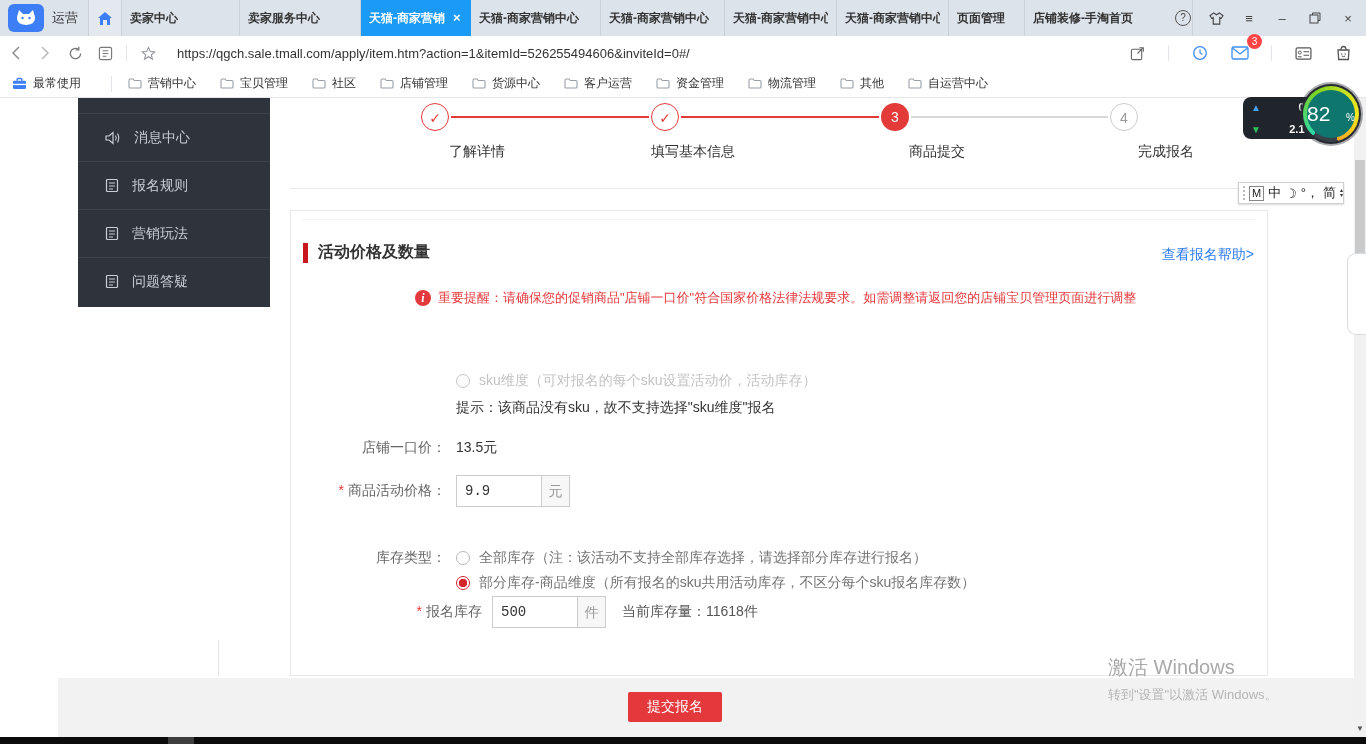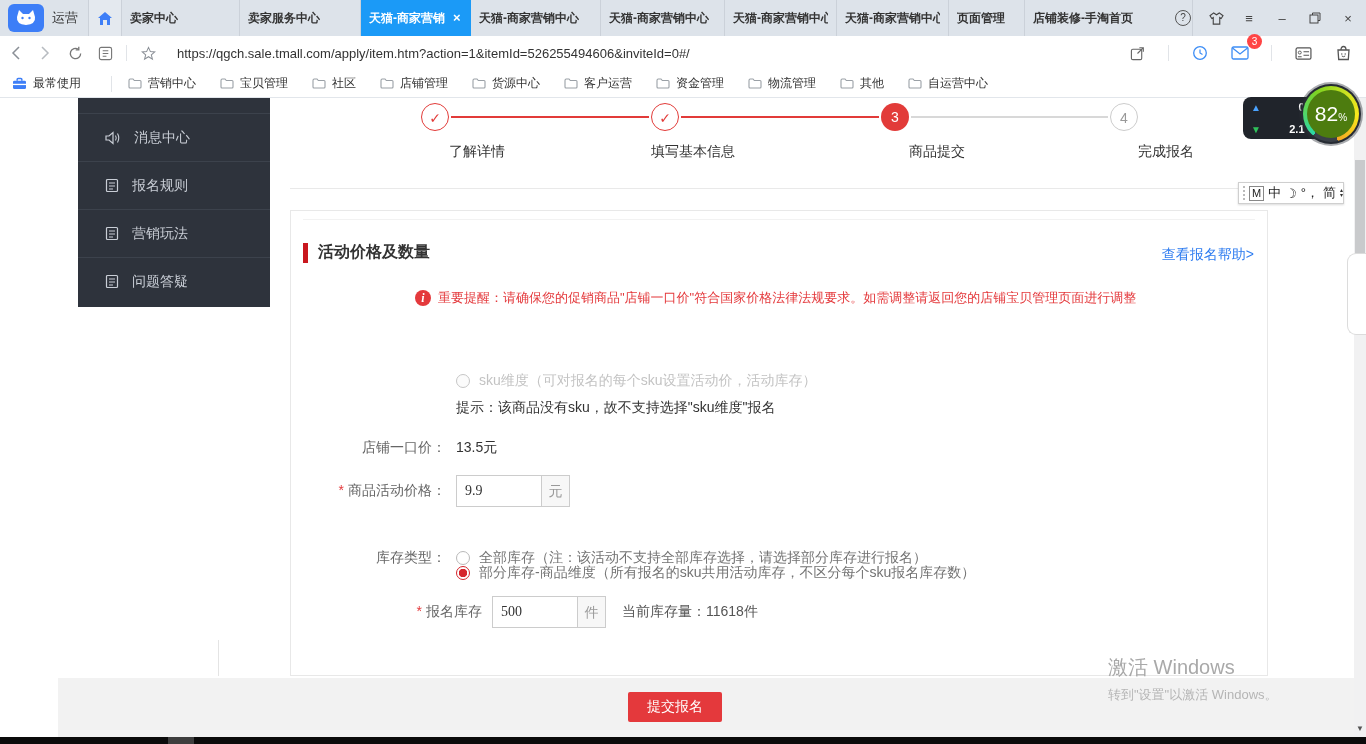--- a/index.html
+++ b/index.html
@@ -56,53 +56,53 @@
   .redbar { position:absolute; left:12px; top:32px; width:5px; height:20px; background:#c9171e; }
   .ptitle { position:absolute; left:27px; top:31px; font-size:16px; font-weight:bold; color:#333; }
   .phelp { position:absolute; right:13px; top:35px; font-size:14px; color:#2e7cf0; cursor:pointer; }
   .warnrow { position:absolute; left:124px; top:78px; display:flex; align-items:center; gap:7px; }
   .warnic { width:16px; height:16px; border-radius:50%; background:#e4393c; color:#fff; font-family:"Liberation Serif",serif; font-style:italic; font-weight:bold; font-size:12px; text-align:center; line-height:16px; flex:0 0 auto; }
   .warntxt { font-size:13px; color:#e4393c; white-space:nowrap; }
 
   .frow { position:absolute; left:0; width:100%; display:flex; align-items:center; font-size:14px; }
   .flbl { width:155px; text-align:right; color:#666; flex:0 0 auto; }
   .fcontent { margin-left:10px; display:flex; align-items:center; }
-  .r1{top:136px}.r2{top:161px}.r3{top:188px}.r4{top:228px}.r5{top:264px;height:32px}.r6{top:338px}.r7{top:353px}.r8{top:385px;height:32px}
+  .r1{top:136px}.r2{top:161px}.r3{top:188px}.r4{top:228px}.r5{top:264px;height:32px}.r6{top:338px}.r7{top:363px}.r8{top:385px;height:32px}
   .r8 .flbl{ width:191px; }
   .radio { width:14px; height:14px; border-radius:50%; display:inline-block; margin-right:9px; flex:0 0 auto; }
   .radio.dis-sel { border:1px solid #c6c6c6; background:radial-gradient(circle,#b3b3b3 0 4px,#fff 4.5px); }
   .radio.dis-un  { border:1px solid #c6c6c6; background:#fbfbfb; }
   .radio.sel { border:1px solid #d5252c; background:radial-gradient(circle,#d5252c 0 4px,#fff 4.5px); }
   .radio.un  { border:1px solid #b9b9b9; background:#fff; }
   .opt-dis { color:#c3c3c3; }
   .opt { color:#737373; }
   .hint { color:#333; }
   .pval { color:#333; }
   .star { color:#e4393c; margin-right:4px; }
-  .tinput { width:86px; height:32px; border:1px solid #ccc; padding:0 8px; font-size:14px; color:#333; font-family:Liberation Serif, serif; background:#fff; }
+  .tinput { width:86px; height:32px; border:1px solid #ccc; padding:0 8px; font-size:14px; color:#333; font-family:Liberation Mono, monospace; background:#fff; }
   .addon { width:29px; height:32px; border:1px solid #ccc; margin-left:-1px; background:#f7f7f7; color:#999; text-align:center; line-height:30px; font-size:14px; }
   .curstock { margin-left:16px; color:#555; }
 
   .vline-detail { position:absolute; left:218px; top:542px; width:1px; height:36px; background:#e4e4e4; }
 
   .footer { position:absolute; left:58px; top:580px; width:1308px; height:59px; background:#f2f2f2; }
   .submit { position:absolute; left:570px; top:14px; width:94px; height:30px; background:#e4393c; color:#fff; border:none; border-radius:2px; font-size:14px; font-family:inherit; cursor:pointer; }
 
   .wm { position:absolute; left:1108px; top:556px; color:#ababab; }
   .wm1 { font-size:20px; color:#a9a9a9; }
   .wm2 { font-size:13px; color:#b5b5b5; margin-top:5px; }
 
   
   .netpill { position:absolute; left:1243px; top:97px; width:86px; height:42px; background:#20242b; border-radius:8px; padding:4px 6px 4px 8px; display:flex; flex-direction:column; justify-content:space-between; z-index:30; }
   .netrow { display:flex; align-items:center; font-size:11px; font-weight:bold; color:#fff; gap:4px; }
   .uparr { color:#4aa3ff; font-size:10px; } .dnarr { color:#2fc25b; font-size:10px; }
   .netnum { margin-left:auto; } .kps{ font-weight:normal; color:#cfd3d8; font-size:10px;}
   .ringwrap { position:absolute; left:1301px; top:84px; width:60px; height:60px; border-radius:50%; background:#262b33; z-index:31; box-shadow:0 0 0 2px rgba(40,45,53,.4); }
   .ring { position:absolute; inset:2px; border-radius:50%; background:conic-gradient(from 220deg,#2bd9a8,#7ed321 30%,#cfe321 50%,#f8e71c 65%,#f5a623 85%,#3a4048 85%); }
-  .ringin { position:absolute; inset:6px; border-radius:50%; background:#4d7c0f; display:flex; align-items:center; justify-content:center; color:#fff; }
+  .ringin { position:absolute; inset:6px; border-radius:50%; background:#0f766e; display:flex; align-items:center; justify-content:space-between; color:#fff; }
   .pctnum { font-size:21px; } .pctsign { font-size:10px; margin-top:7px; }
 
   .imebar { position:absolute; left:1238px; top:182px; width:106px; height:22px; background:#fff; border:1px solid #cfcfcf; box-shadow:0 1px 2px rgba(0,0,0,.15); display:flex; align-items:center; z-index:30; padding:0 2px 0 4px; gap:4px; font-size:13px; color:#222; }
   .imedrag { width:3px; height:14px; border-left:2px dotted #bbb; }
   .imebox { border:1px solid #888; font-size:11px; line-height:13px; padding:0 2px; }
   .imespin { margin-left:auto; display:flex; flex-direction:column; line-height:5px; font-size:6px; color:#333; }
 
   .scrolltrack { position:absolute; right:0; top:98px; width:12px; height:639px; background:#f1f1f2; z-index:20; }
   .scrollthumb { position:absolute; left:1px; top:62px; width:10px; height:170px; background:#c9cacc; }
   .scrollarr { position:absolute; bottom:4px; width:12px; text-align:center; font-size:8px; color:#555; }

